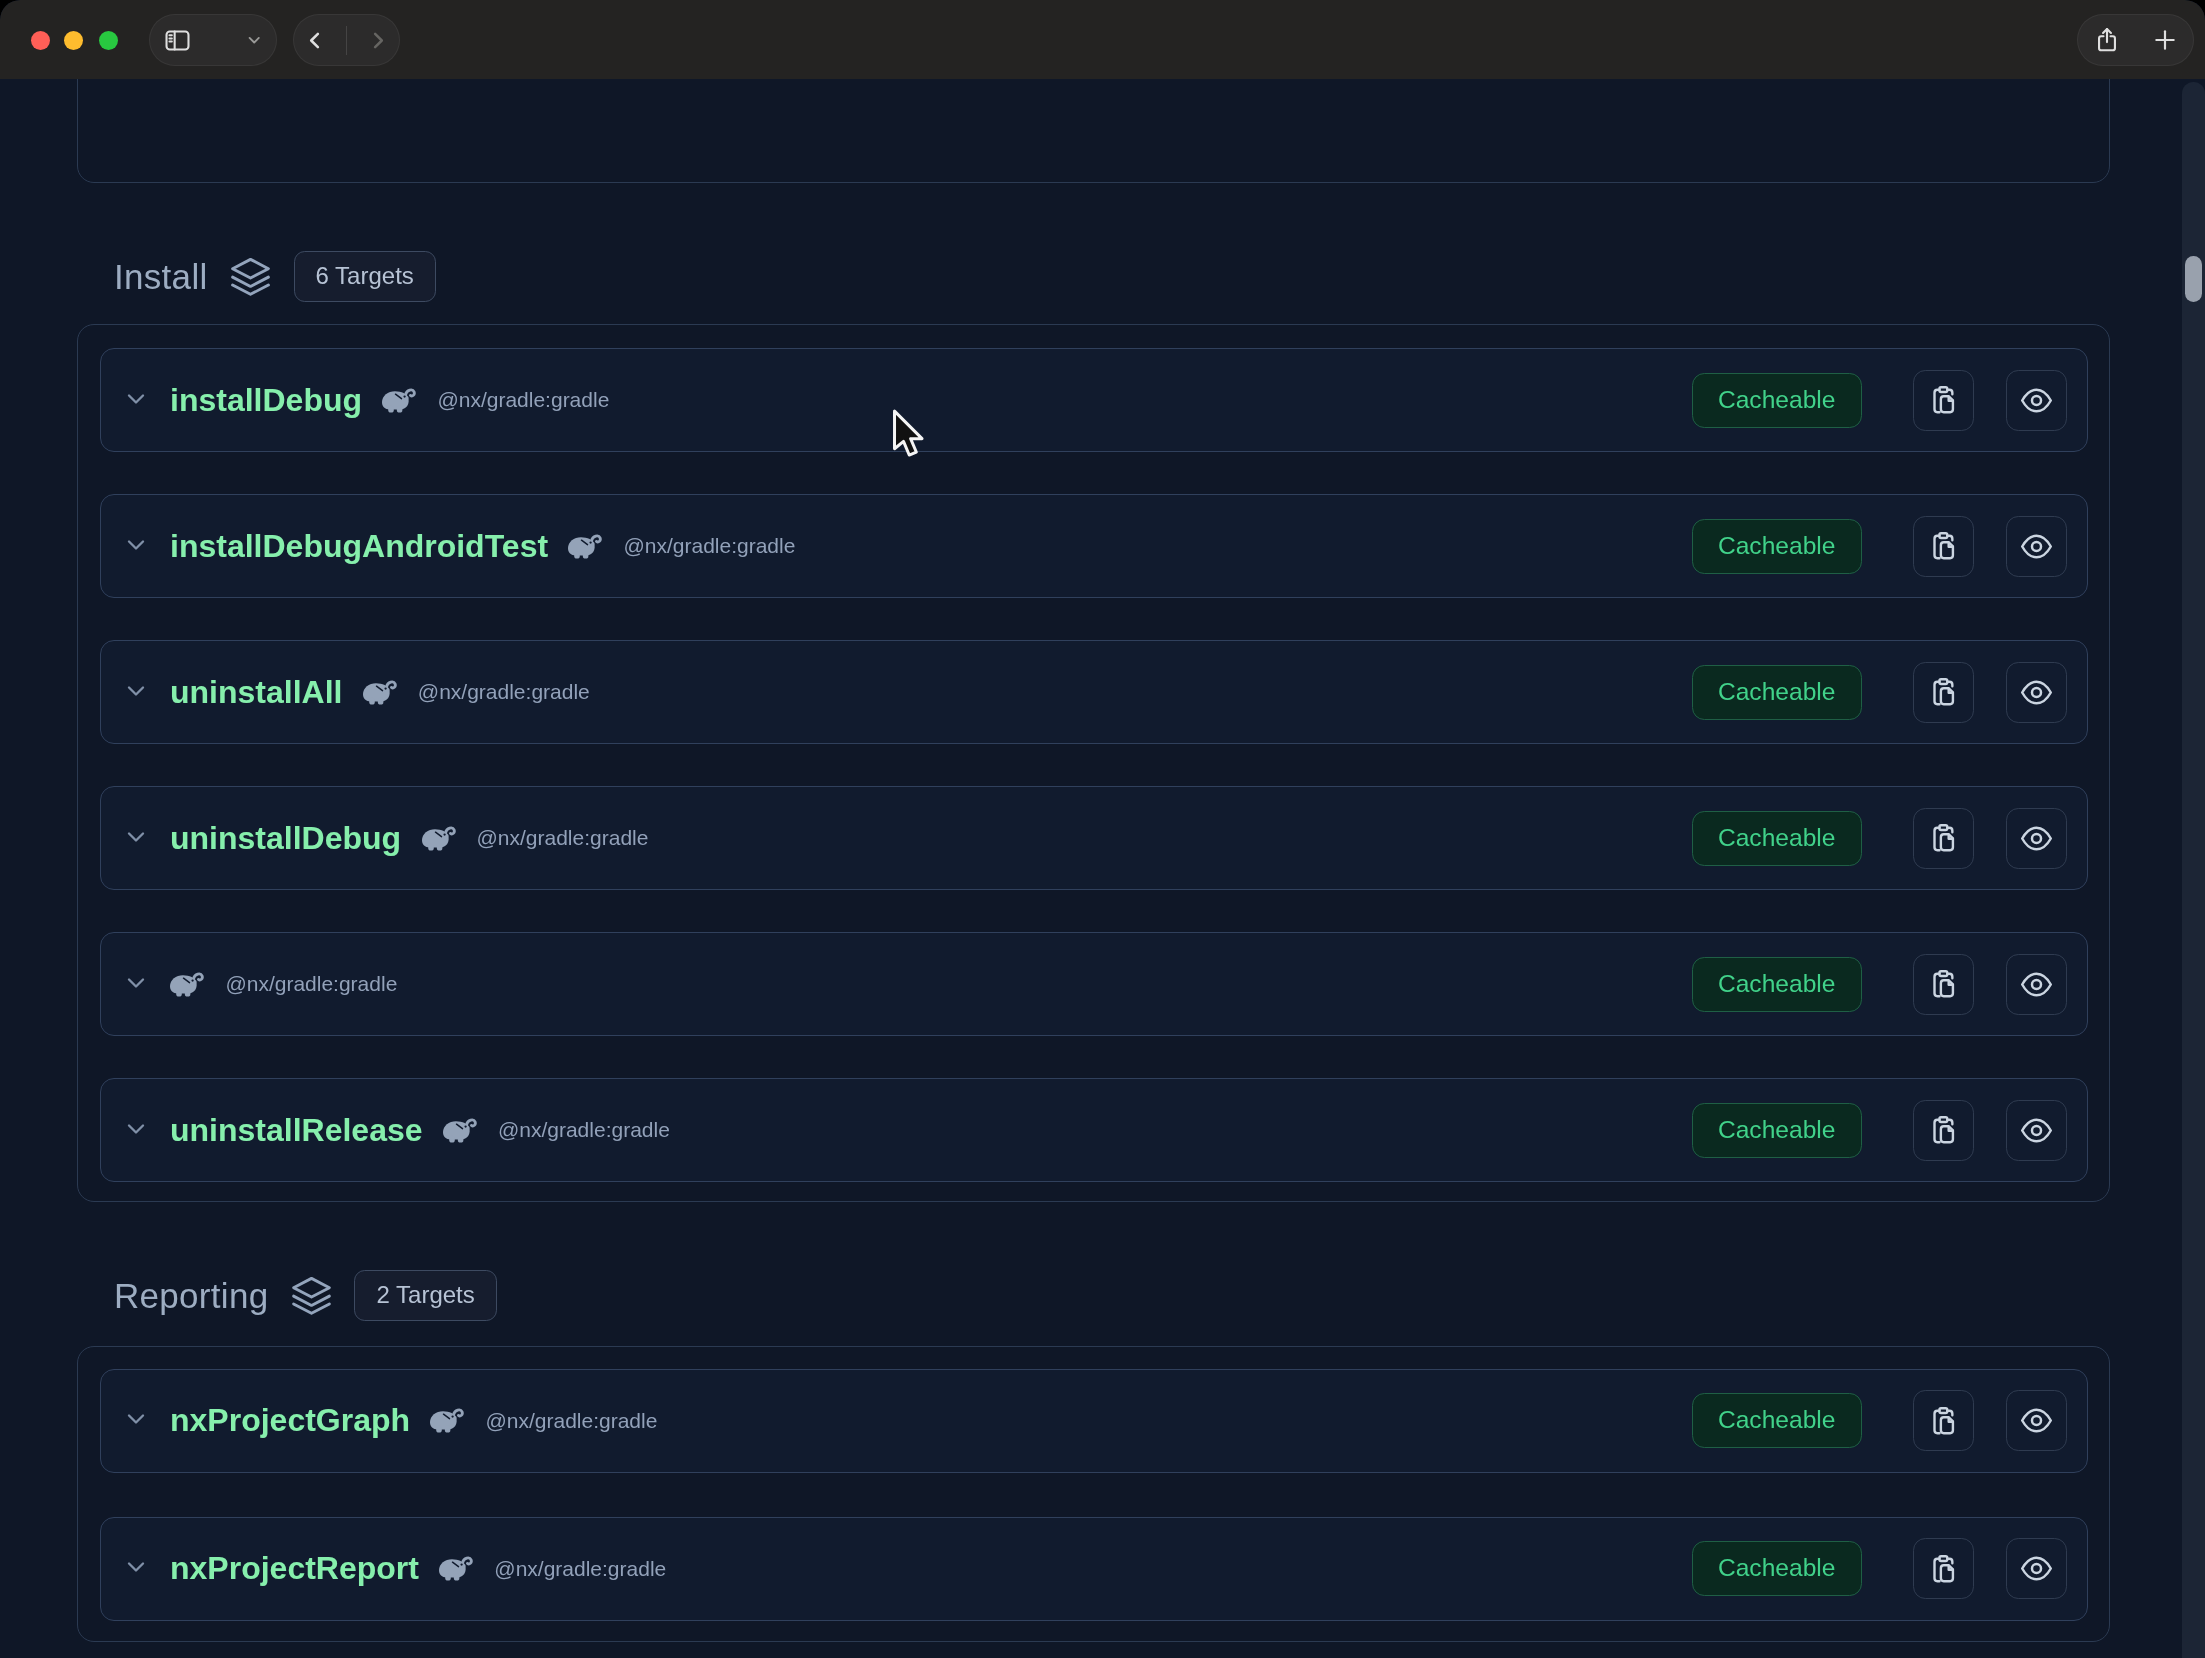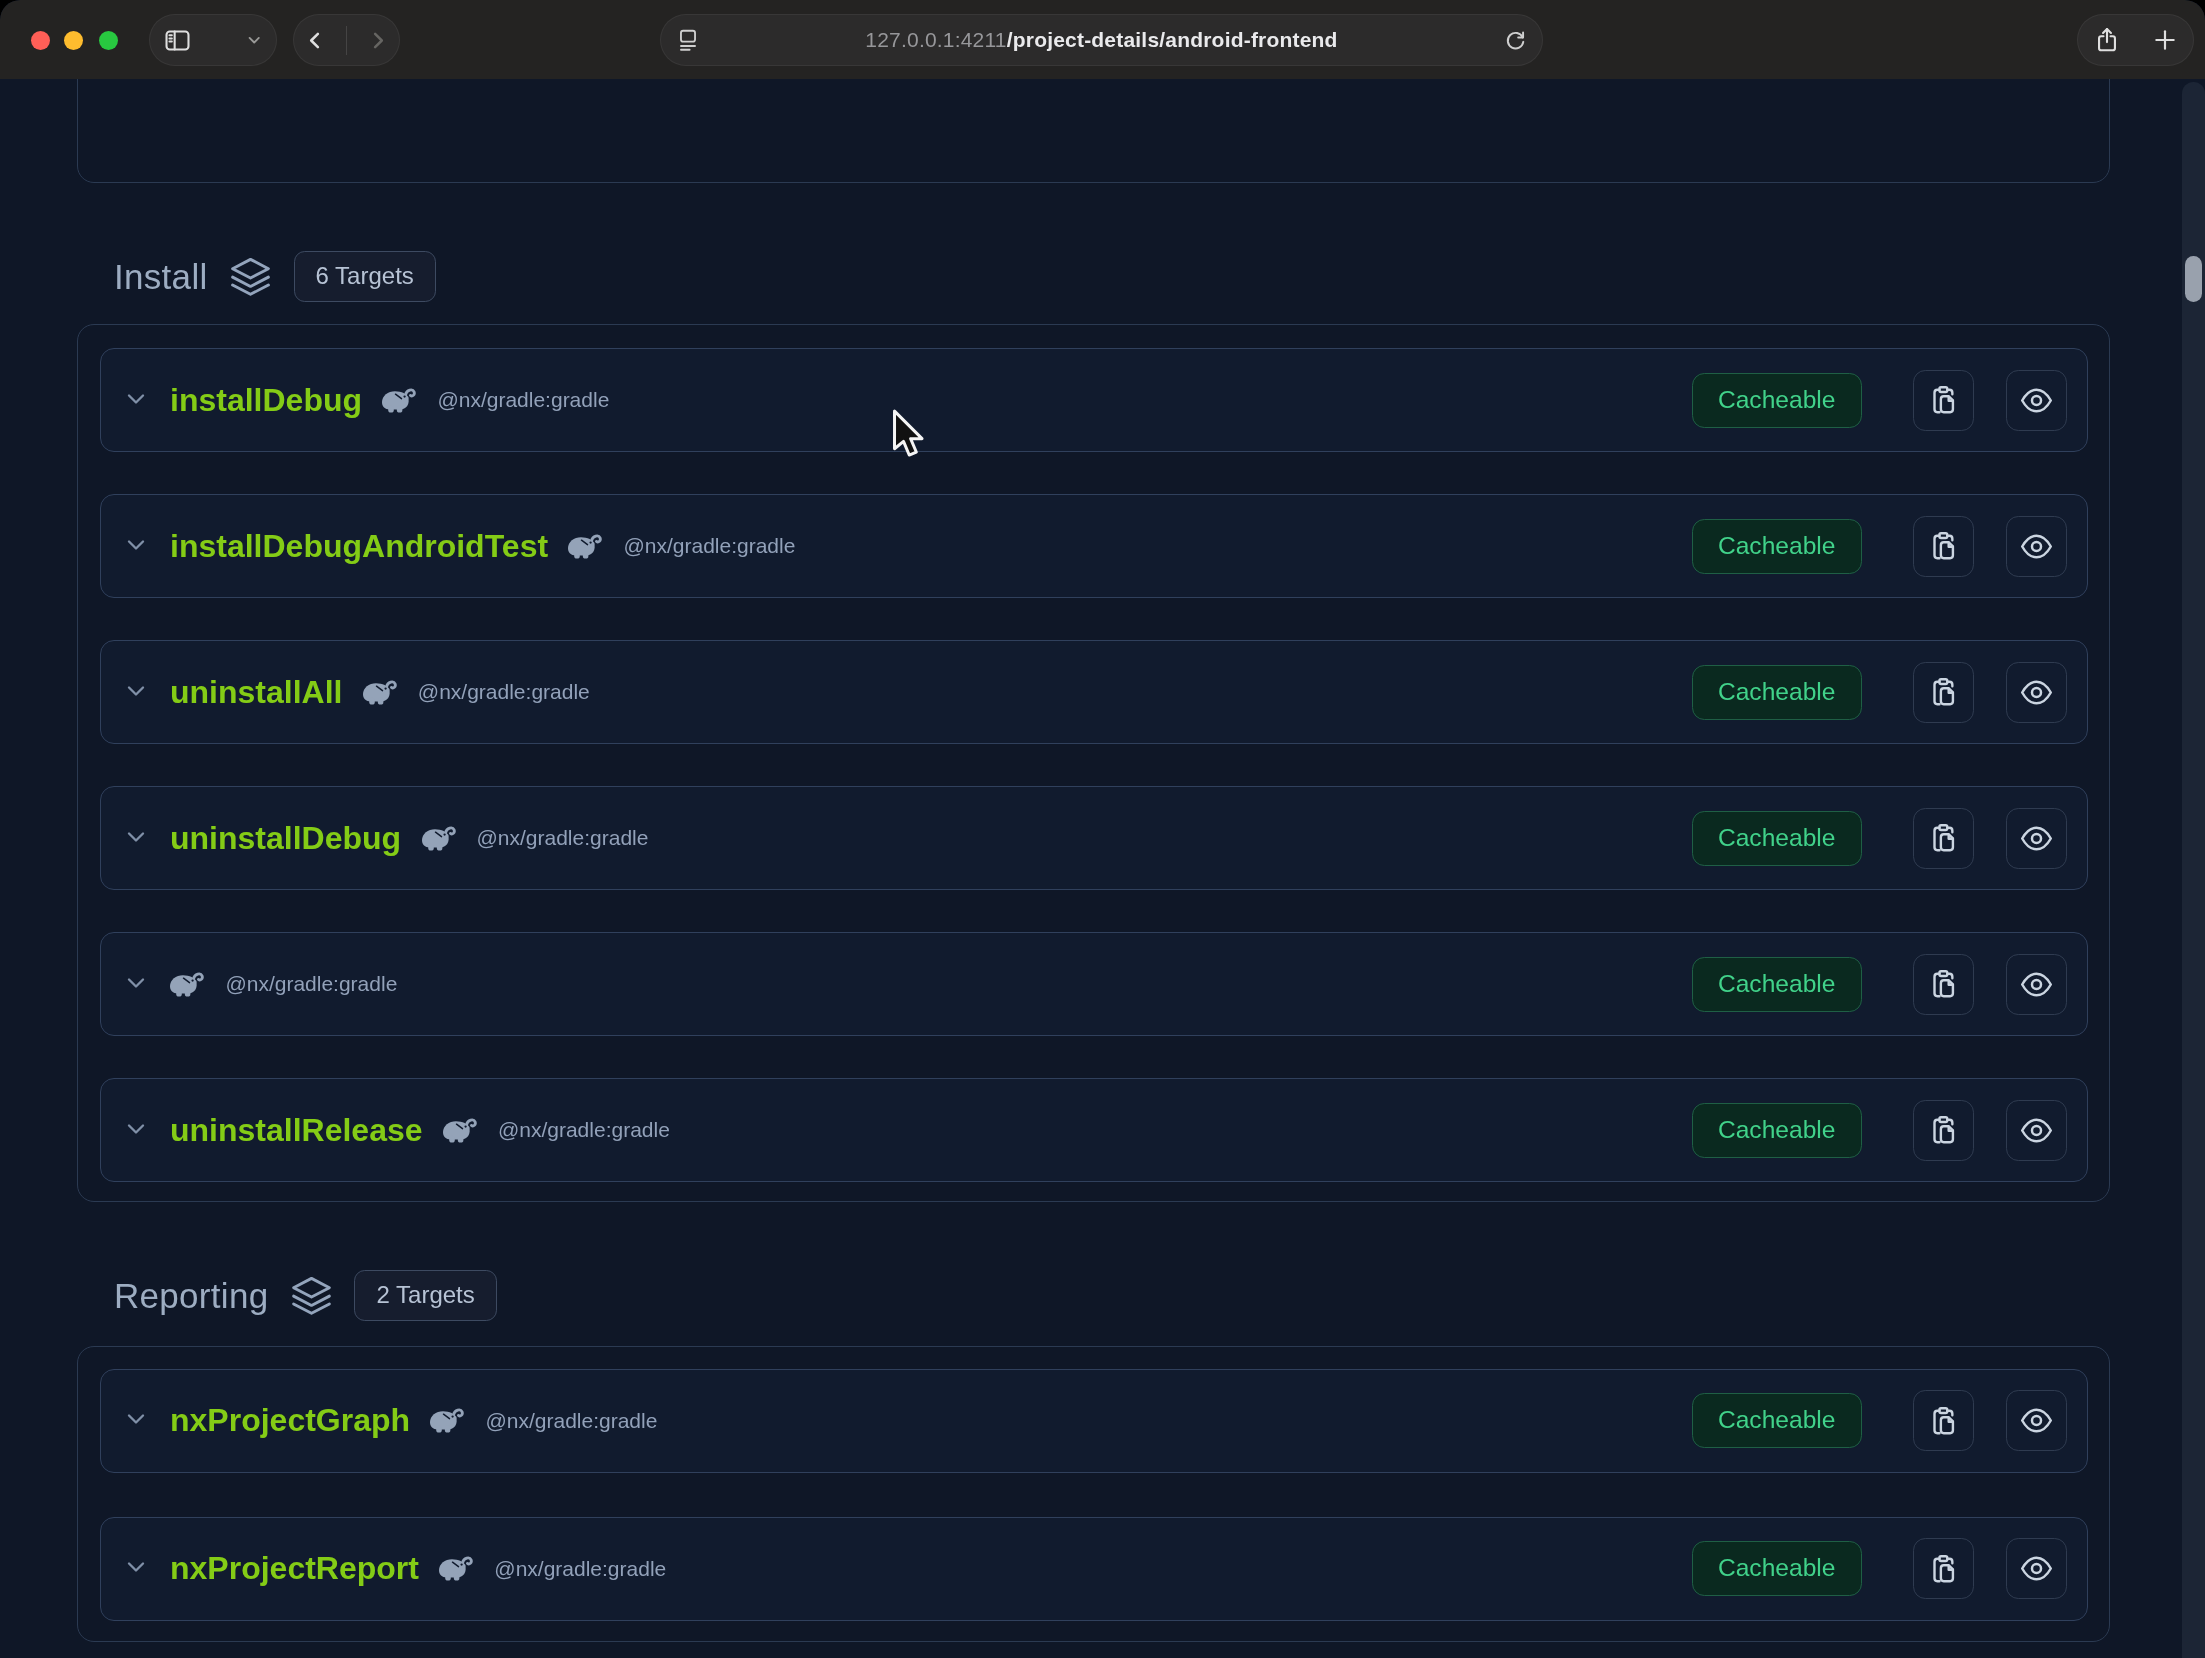--- a/index.html
+++ b/index.html
@@ -34,21 +34,21 @@
   .h-badge{height:51px;line-height:48px;padding:0 21px;border:1.5px solid #3d4a61;border-radius:10.7px;font-size:24px;color:#b7c3d5;background:rgba(148,163,184,0.05);white-space:nowrap;}
 
   .group{position:absolute;left:77px;width:2033px;border:1.5px solid #2b3a52;border-radius:17px;padding:23px 21.5px 17.7px 21.5px;}
   .group.reporting{padding:21.5px 21.5px 20px 21.5px;}
 
   .trow{height:104px;border:1.5px solid #30405c;border-radius:14px;background:#111b2e;display:flex;align-items:center;padding:0 20px 0 21.5px;margin-bottom:42px;}
   .group.reporting .trow{margin-bottom:44px;justify-content:flex-end;}
   .trow:last-child{margin-bottom:0 !important;}
 
   .chev{color:#8090a8;flex:0 0 auto;}
-  .t-name{font-size:32px;font-weight:700;color:#84cc16;margin-left:20px;white-space:nowrap;}
+  .t-name{font-size:32px;font-weight:700;color:#86efac;margin-left:20px;white-space:nowrap;}
   .t-gradle{color:#94a3b8;margin-left:18.4px;flex:0 0 auto;}
   .t-executor{font-size:21px;font-weight:400;color:#92a1b9;margin-left:17px;white-space:nowrap;}
 
   .row-right{margin-left:auto;display:flex;align-items:center;gap:12px;}
   .t-status{height:55px;line-height:52px;padding:0 25px;border:1.5px solid #1f5f45;border-radius:12.3px;background:#0a291f;color:#41d28a;font-size:24.6px;font-weight:500;white-space:nowrap;}
   .icon-btn{width:61px;height:61px;border:1.5px solid #2f3b50;border-radius:12.3px;background:transparent;color:#cbd5e1;display:flex;align-items:center;justify-content:center;margin-left:20px;padding:0;cursor:pointer;}
   .icon-btn:first-of-type{margin-left:39px;}
 
   
   .scroll-track{position:absolute;left:2182px;top:82px;width:23px;height:1576px;background:#1c2535;border-radius:11.5px 11.5px 0 0;}
@@ -90,36 +90,20 @@
           </svg>
       </span>
       <span class="navdiv"></span>
       <span class="chrome-icon dim">
         <svg width="23" height="23" viewBox="0 0 24 24" fill="none" stroke="currentColor" stroke-width="2.6" stroke-linecap="round" stroke-linejoin="round">
             <polyline points="9.5 5 16.5 12 9.5 19"></polyline>
           </svg>
       </span>
     </div>
 
-    <div class="pill urlbar" style="left:660px;width:883px;">
-      <span class="url-left">
-        <svg width="26" height="26" viewBox="0 0 24 24" fill="none" stroke="currentColor" stroke-width="1.7" stroke-linecap="round">
-          <rect x="5.5" y="3.5" width="13" height="10" rx="2"></rect>
-          <line x1="5.5" y1="17.5" x2="18.5" y2="17.5"></line>
-          <line x1="5.5" y1="21" x2="13.5" y2="21"></line>
-        </svg>
-      </span>
-      <span class="url-text"><span class="url-host">127.0.0.1:4211</span><span class="url-path">/project-details/android-frontend</span></span>
-      <span class="url-reload">
-        <svg width="24.6" height="24.6" viewBox="0 0 24 24" fill="none" stroke="currentColor" stroke-width="1.9" stroke-linecap="round" stroke-linejoin="round">
-          <path d="M19.2 9.5 A7.6 7.6 0 1 0 19.8 13.8"></path>
-          <polyline points="19.6 4.6 19.6 9.6 14.8 9.6"></polyline>
-        </svg>
-      </span>
-    </div>
 
     <div class="pill" style="left:2077px;width:117px;justify-content:space-around;">
       <span class="chrome-icon">
         <svg width="28" height="28" viewBox="0 0 24 24" fill="none" stroke="currentColor" stroke-width="1.8" stroke-linecap="round" stroke-linejoin="round">
           <path d="M9 8.8 H7 a1.8 1.8 0 0 0 -1.8 1.8 v8.4 a1.8 1.8 0 0 0 1.8 1.8 h10 a1.8 1.8 0 0 0 1.8 -1.8 v-8.4 A1.8 1.8 0 0 0 17 8.8 H15"></path>
           <line x1="12" y1="2.6" x2="12" y2="13.8"></line>
           <polyline points="8.6 6 12 2.6 15.4 6"></polyline>
         </svg>
       </span>
       <span class="chrome-icon">

